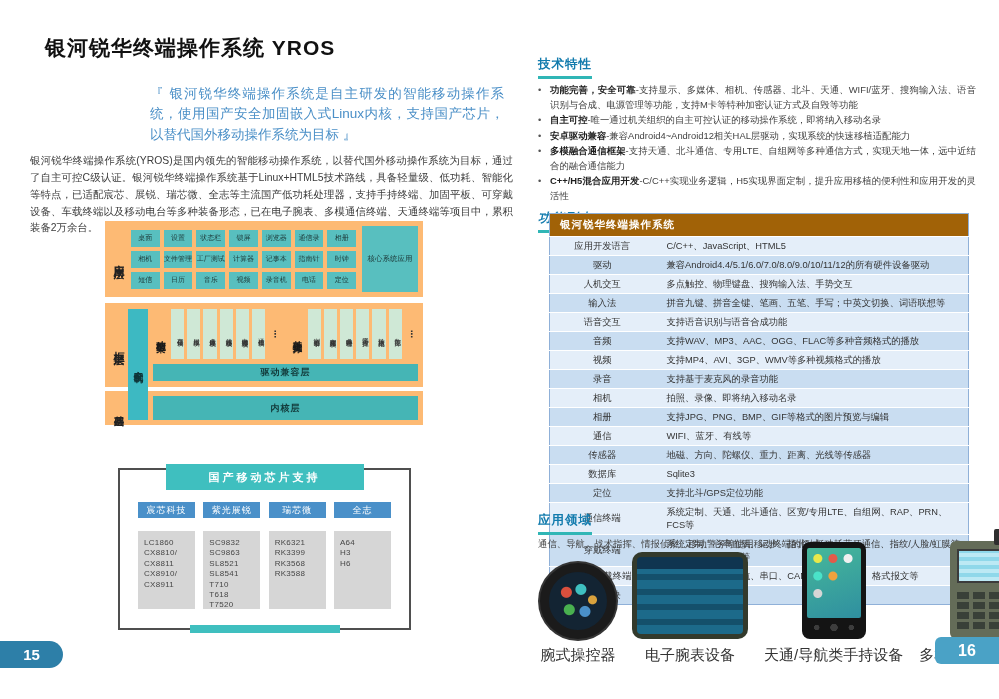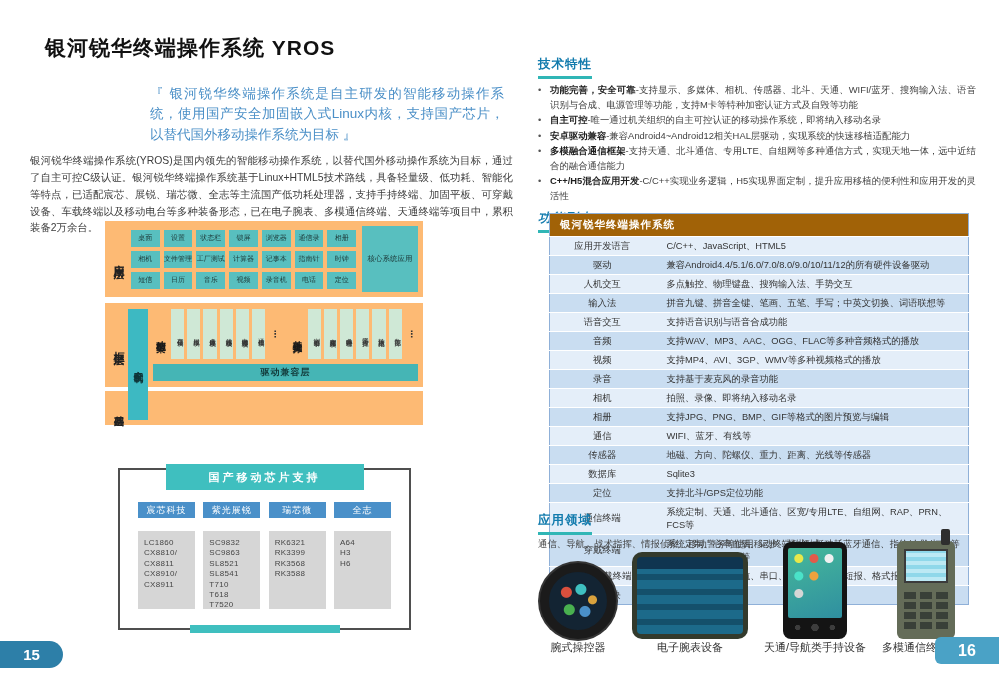--- a/index.html
+++ b/index.html
@@ -83,21 +83,21 @@
   #func-table tr.even { background:#e4eef9; }
   #func-table tr.odd { background:#c9ddf1; }
 
   #domains-title { left:538px; top:512px; }
   #domains-text { left:538px; top:538px; width:430px; font-size:9.4px; color:#3f3f3f; }
 
   
   #devices { left:540px; top:551px; width:430px; display:flex; gap:16px; align-items:flex-end; }
   .device-card { display:flex; flex-direction:column; align-items:center; }
   .device-art { display:flex; align-items:flex-end; justify-content:center; height:88px; }
-  .device-caption { margin-top:1px; font-size:11px; color:#333; white-space:nowrap; }
+  .device-caption { margin-top:7px; font-size:15px; color:#333; white-space:nowrap; }
 
   .dev-watch { width:76px; height:76px; border-radius:50%; background-color:#132433; border:9px solid #1b1b1b;
      box-shadow:0 0 0 2px #353535;
      background-image:
        radial-gradient(circle at 30% 35%, #d94f3d 5px, transparent 6px),
        radial-gradient(circle at 55% 30%, #3fc0c0 5px, transparent 6px),
        radial-gradient(circle at 75% 48%, #d9a23d 4px, transparent 5px),
        radial-gradient(circle at 35% 65%, #49b04f 5px, transparent 6px),
        radial-gradient(circle at 62% 68%, #4a90c9 5px, transparent 6px); }
   .dev-tablet { width:116px; height:87px; background:#333a2c; border-radius:10px; padding:5px; }
@@ -193,20 +193,21 @@
                 <div class="module-col dots">⋮</div>
               </div>
           </div>
         </div>
         <div class="driver-bar">驱动兼容层</div>
       </div>
     </div>
     <div class="layer-block base-block">
       <div class="layer-label">基础层</div>
       <div class="security-spacer"></div>
+      <div class="kernel-bar">内核层</div>
     </div>
     <div class="security-bar">安全机制</div>
   </div>
 </div>
 
 <div id="chipbox" class="abs">
   <div class="chip-header">国产移动芯片支持</div>
   <div class="vendors">
       <div class="vendor">
         <div class="vendor-name">宸芯科技</div>

